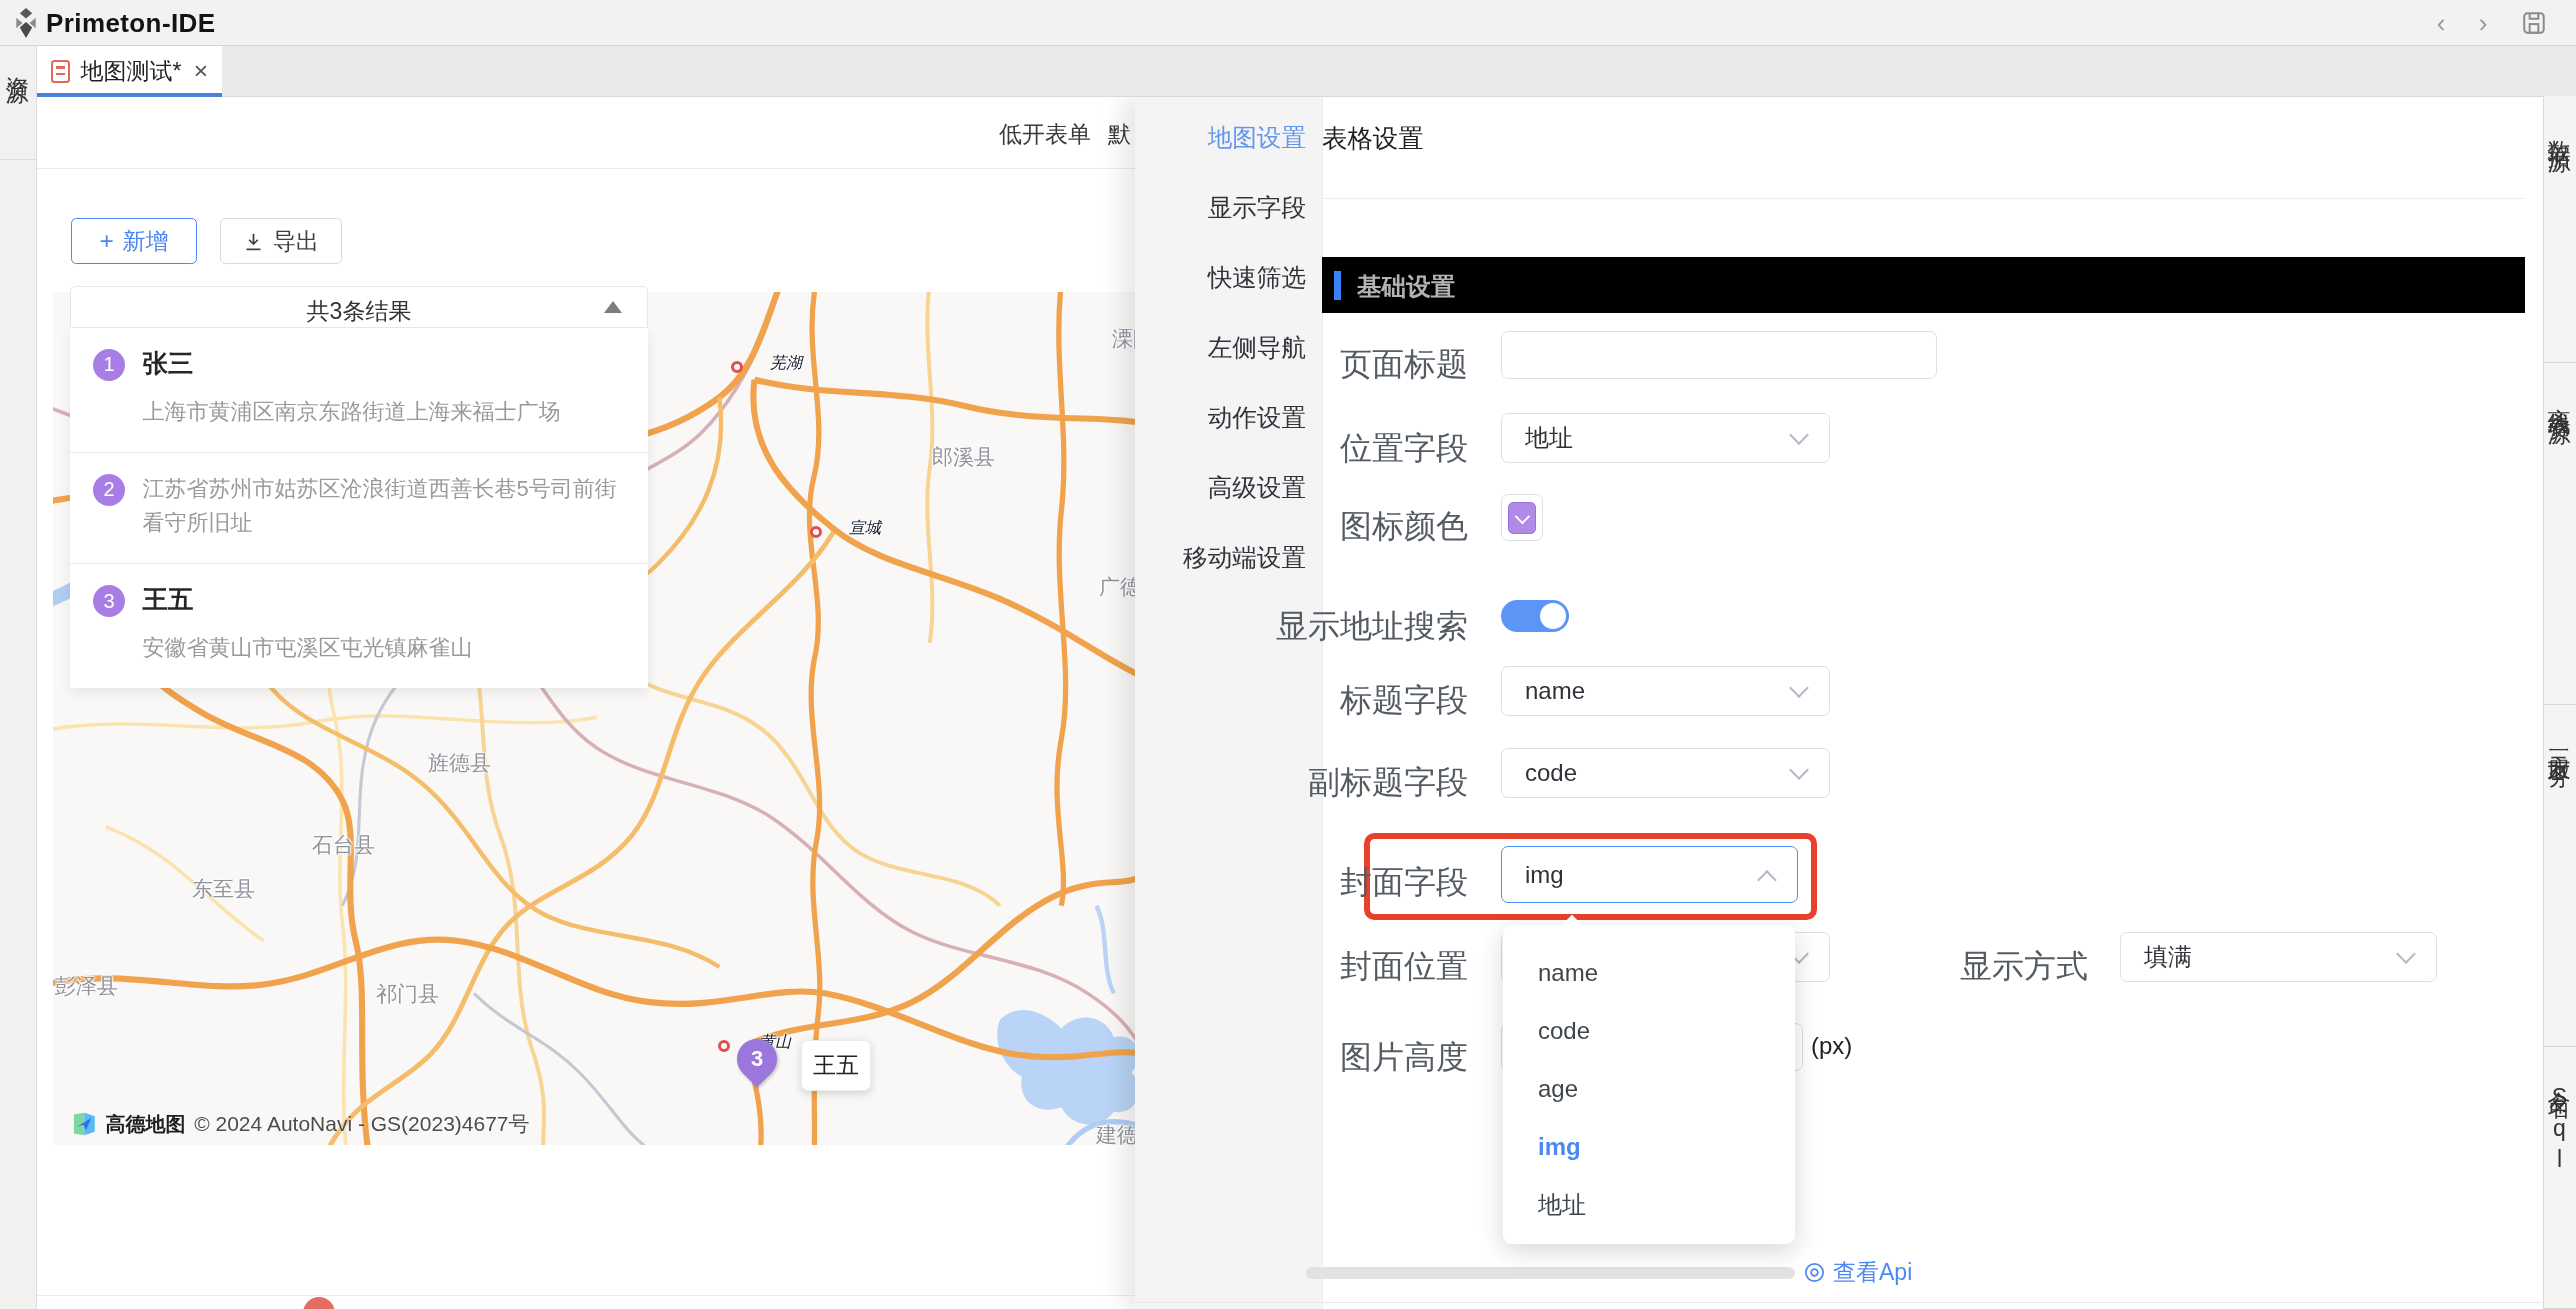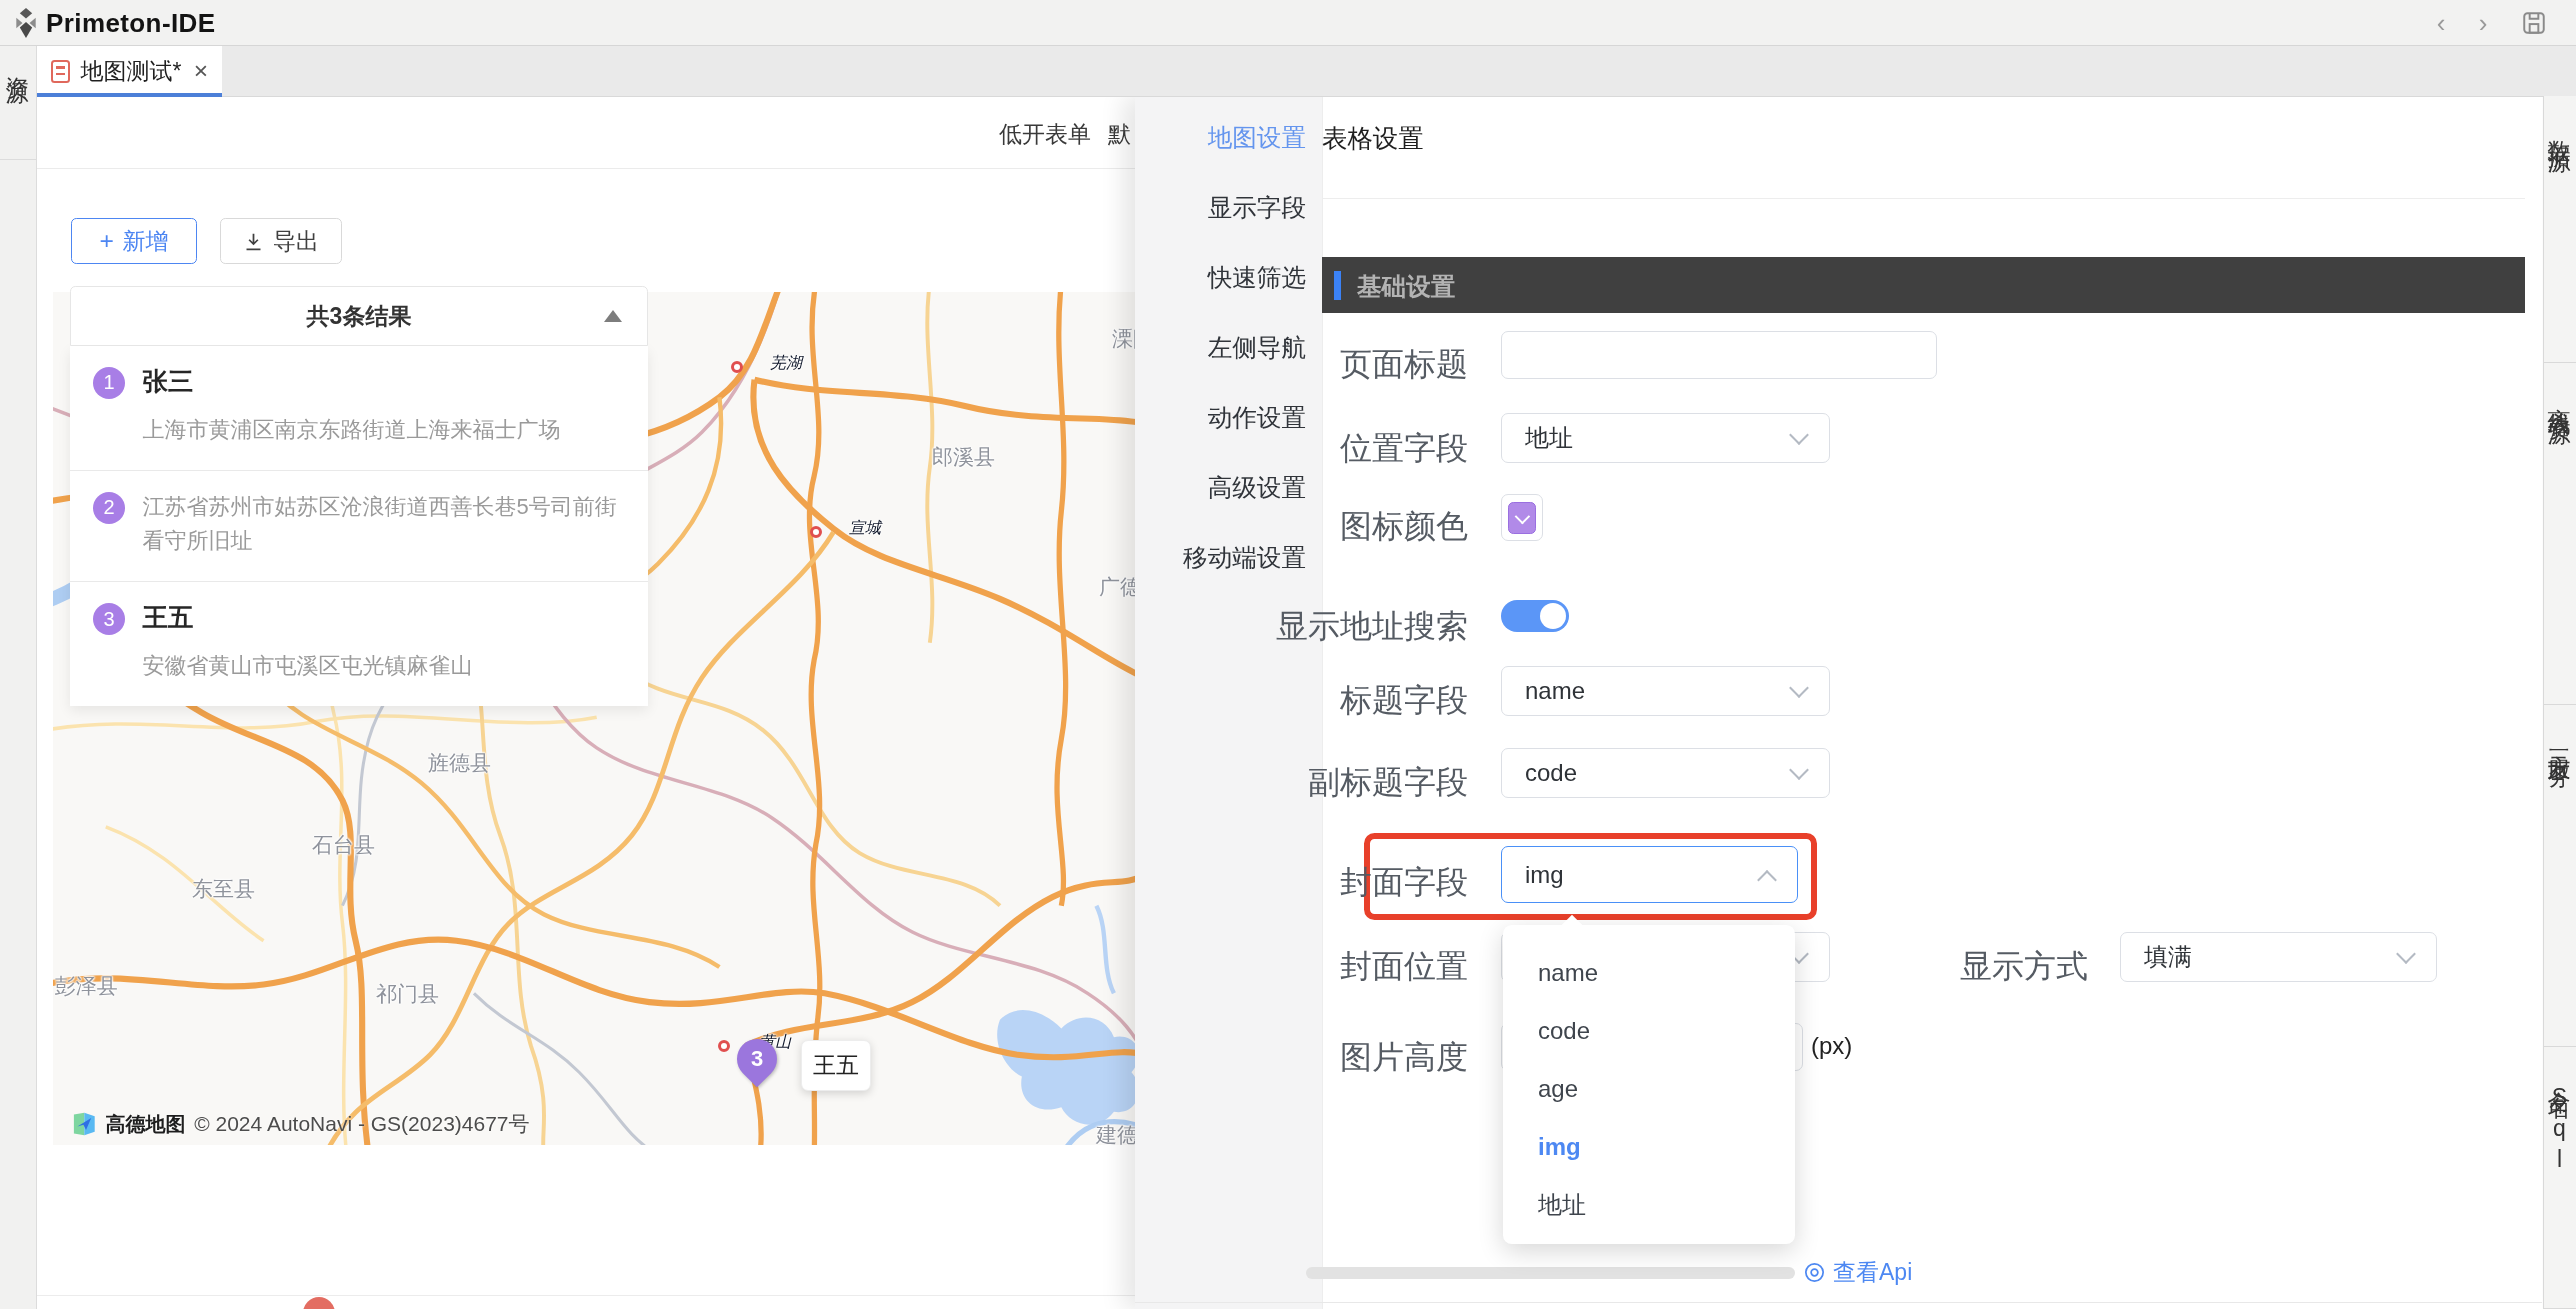--- a/index.html
+++ b/index.html
@@ -63,22 +63,22 @@
   #map-pin { position:absolute; left:684px; top:747px; width:40px; height:40px; background:#9b76dd;
     border-radius:50% 50% 50% 0; transform:rotate(-45deg); z-index:5; box-shadow:0 1.8px 3.5px rgba(0,0,0,.25); }
   #map-pin span { position:absolute; left:0; top:0; width:40px; height:40px; display:flex; align-items:center; justify-content:center;
     transform:rotate(45deg); color:#fff; font-size:22px; font-weight:700; }
   #pin-card { position:absolute; left:748px; top:748px; width:70px; height:51px; background:#fff; border:0.9px solid #ededed;
     border-radius:7px; box-shadow:0 2.6px 8.8px rgba(0,0,0,.15); display:flex; align-items:center; justify-content:center;
     font-size:23px; color:#222; z-index:6; }
 
   
   #list-panel { position:absolute; left:33px; top:190px; width:578px; z-index:5; }
-  #list-header { height:60px; background:#fff; border:0.9px solid #e6e6e6; border-radius:5.3px 5.3px 0 0;
-    display:flex; align-items:center; justify-content:center; position:relative; font-size:23px; color:#333; cursor:pointer;font-weight:bold; }
+  #list-header { height:42px; background:#fff; border:0.9px solid #e6e6e6; border-radius:5.3px 5.3px 0 0;
+    display:flex; align-items:flex-end; justify-content:center; position:relative; font-size:23px; color:#333; cursor:pointer; }
   #list-header .tri { position:absolute; right:24.6px; top:50%; transform:translateY(-50%); width:0; height:0;
     border-left:9.6px solid transparent; border-right:9.6px solid transparent; border-bottom:12.3px solid #7d7d7d; }
   #list-items { background:#fff; box-shadow:0 5.3px 12.3px rgba(0,0,0,.08); }
   .list-item { display:flex; padding:19px 23px 23px 23px; border-bottom:0.9px solid #e9e9e9; background:#fff; cursor:pointer; }
   .list-item:last-child { border-bottom:none; }
   .badge { flex:0 0 auto; width:32px; height:32px; border-radius:50%; background:#a87ee6; color:#fff;
     display:flex; align-items:center; justify-content:center; font-size:20px; margin-right:17.5px; margin-top:1.8px; }
   .li-name { font-size:25.4px; font-weight:600; color:#262626; margin-bottom:14px; }
   .li-addr { font-size:22px; color:#9a9a9a; line-height:1.55; max-width:491px; }
 
@@ -87,21 +87,21 @@
 
   
   #settings { position:absolute; left:1135px; top:96px; width:1407px; height:1213px; background:#fff;
     box-shadow:-12.3px 0 23px rgba(0,0,0,.10); z-index:20; }
   #settings-nav { position:absolute; left:0; top:0; width:188px; height:100%; background:#f4f4f5; border-right:0.9px solid #ededed; }
   .nav-item { position:absolute; right:16px; width:140px; text-align:right; font-size:24.6px; color:#30343a; font-weight:500;
     white-space:nowrap; cursor:pointer; }
   .nav-item.active { color:#6495ee; }
   #panel-title { position:absolute; left:187px; top:26px; font-size:25.4px; color:#1f1f1f; font-weight:500; }
   #panel-divider { position:absolute; left:187px; top:102px; width:1203px; height:0.9px; background:#ededed; }
-  #section-bar { position:absolute; left:187px; top:161px; width:1203px; height:56px; background:#404040;text-decoration:underline; }
+  #section-bar { position:absolute; left:187px; top:161px; width:1203px; height:56px; background:#000000;text-decoration:underline; }
   #section-accent { position:absolute; left:12.3px; top:14px; width:7px; height:29px; background:#3b82f6; }
   #section-title { position:absolute; left:35px; top:13px; font-size:24.6px; font-weight:700; color:#b3b3b3; }
 
   .f-label { position:absolute; width:263px; right:1074px; text-align:right; font-size:32px; color:#555b63; white-space:nowrap; }
   .control { position:absolute; background:#fff; border:1.3px solid #dcdfe5; border-radius:7px; }
   .sel-value { position:absolute; left:23px; top:50%; transform:translateY(-50%); font-size:24px; color:#2f3338; }
   .caret { position:absolute; right:23px; top:50%; width:14px; height:14px; margin-top:-10.5px;
     border-right:2.2px solid #b4bac3; border-bottom:2.2px solid #b4bac3; transform:rotate(45deg); }
   .caret.up { transform:rotate(225deg); margin-top:-1.8px; }
 

